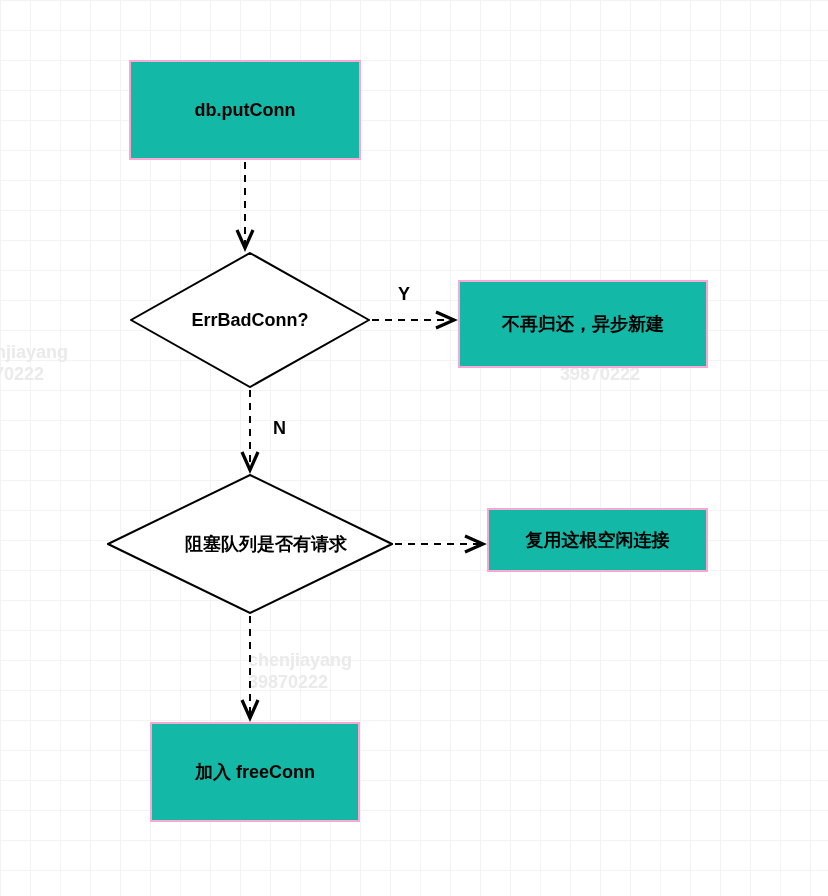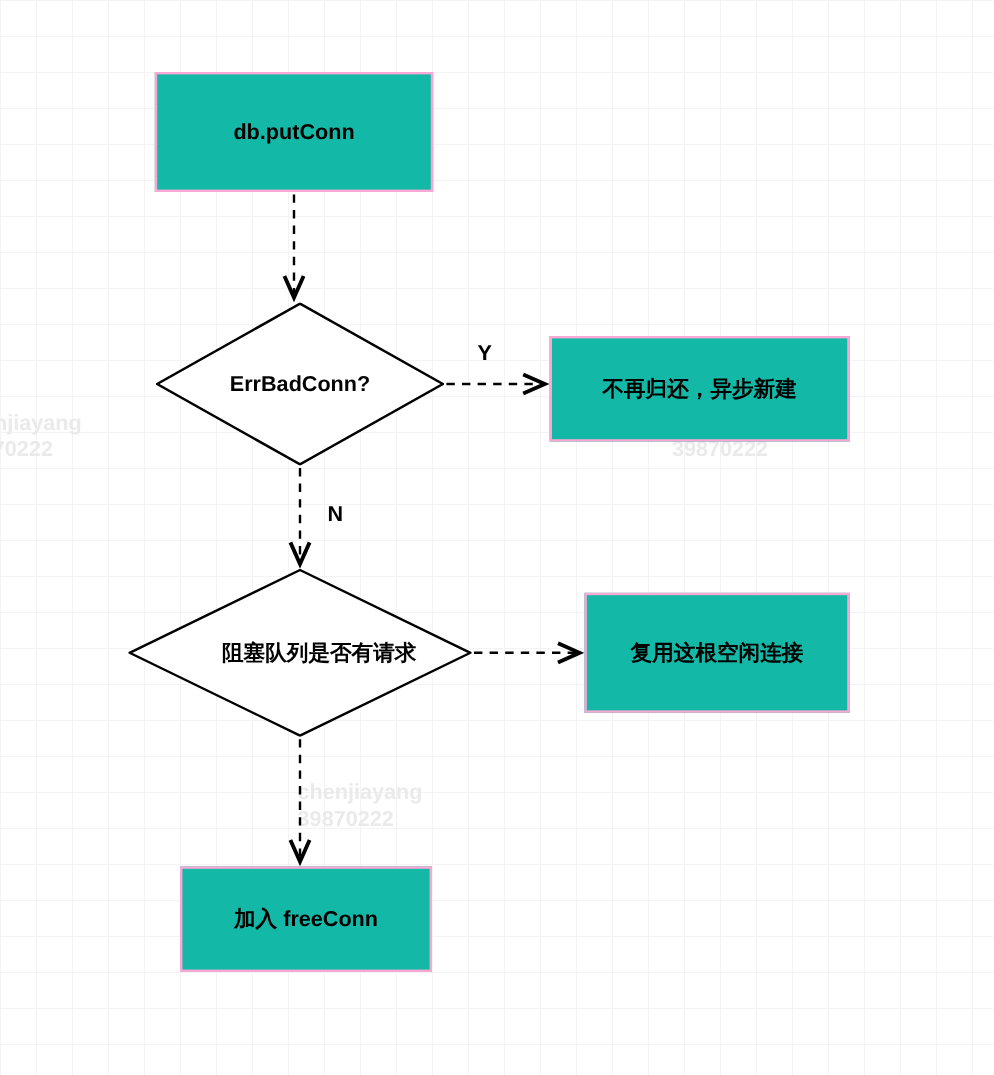--- a/index.html
+++ b/index.html
@@ -104,25 +104,25 @@
 
 <div class="diamond" style="left:107px; top:474px;">
   <svg width="286" height="140">
     <polygon points="143,1 285,70 143,139 1,70" fill="#fff" stroke="#000" stroke-width="2"></polygon>
   </svg>
   <div class="diamond-label" style="left:16px; top:0; width:286px; height:140px;">
     <span>阻塞队列是否有请求</span>
   </div>
 </div>
 
-<div class="box" style="left:487px; top:494px; width:221px; height:100px;">
+<div class="box" style="left:487px; top:508px; width:221px; height:64px;">
   <span>复用这根空闲连接</span>
 </div>
 
-<div class="box" style="left:150px; top:722px; width:210px; height:88px;">
+<div class="box" style="left:150px; top:722px; width:210px; height:100px;">
   <span>加入 freeConn</span>
 </div>
 
 <div class="edge-label" style="left:398px; top:284px;">Y</div>
 <div class="edge-label" style="left:273px; top:418px;">N</div>
 
 <svg class="connector">
   <defs>
     <marker id="arrow" markerWidth="12" markerHeight="12" refX="10" refY="5" orient="auto">
       <path d="M1,1 L10,5 L1,9" fill="none" stroke="#000" stroke-width="1.6"></path>

